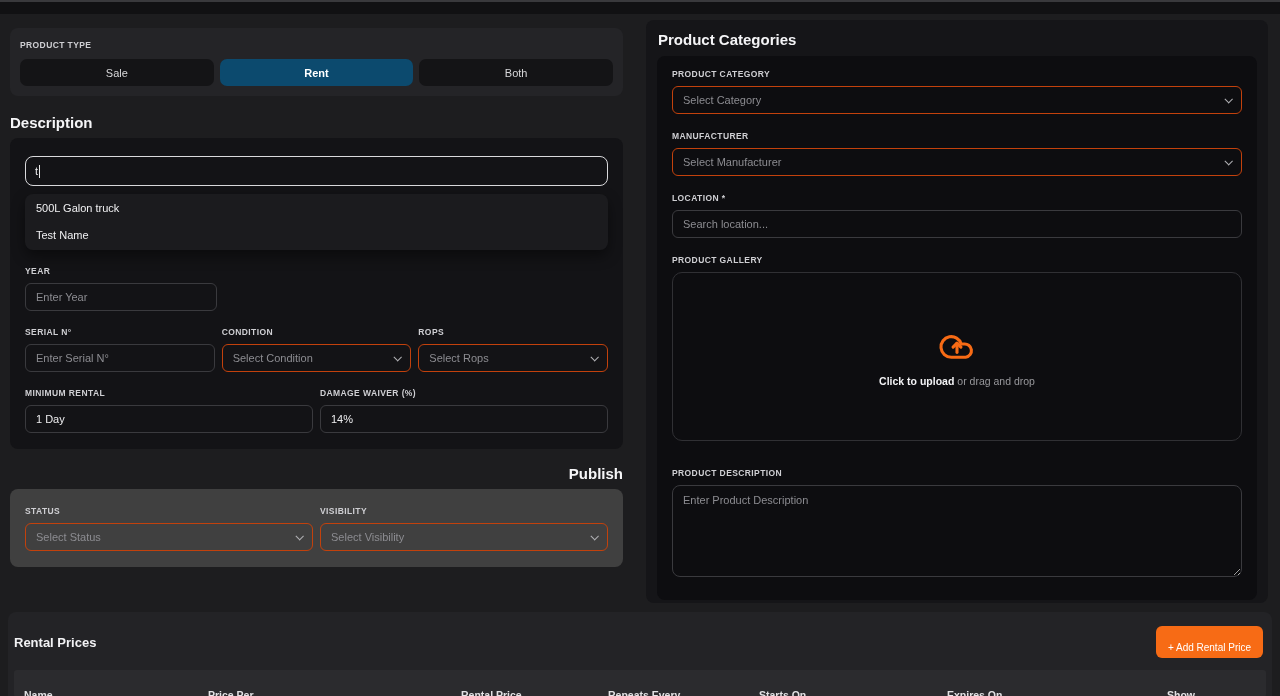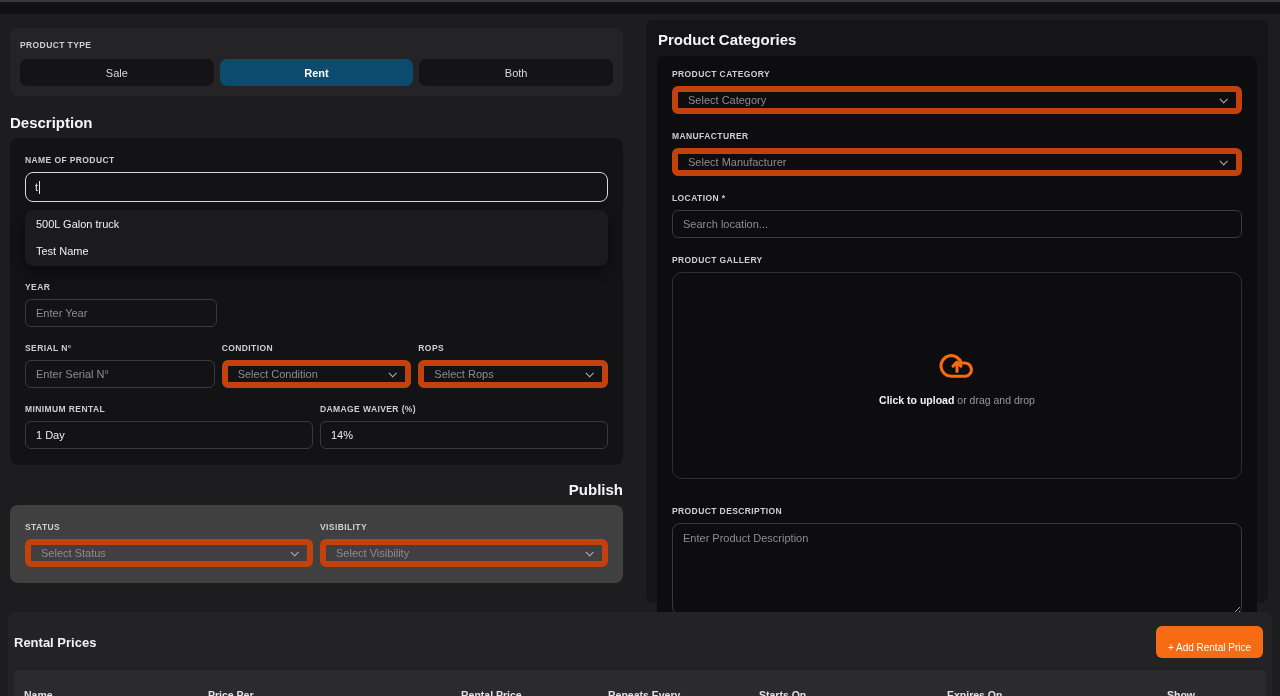--- a/index.html
+++ b/index.html
@@ -22,21 +22,21 @@
   }
   .section-heading{ font-size:15px; font-weight:600; color:#f5f5f7; line-height:17px; }
   .tinput{
     width:100%; height:28px; background:transparent;
     border:1px solid #3a3a3e; border-radius:6px;
     color:#ececee; font-size:11px; padding:0 10px; outline:none;
     font-family:inherit;
   }
   .tinput::placeholder{ color:#8c8c91; }
   .selectbox{
-    height:28px; border:6px solid #c2410c; border-radius:6px;
+    height:28px; border:1px solid #c2410c; border-radius:6px;
     display:flex; align-items:center; justify-content:space-between;
     padding:0 10px; font-size:11px; color:#8c8c91; background:transparent;
     cursor:pointer;
   }
   .chev{
     width:6px; height:6px; border-right:1.4px solid #b0b0b4; border-bottom:1.4px solid #b0b0b4;
     transform:rotate(45deg) translateY(-1px); flex-shrink:0; margin-left:8px;
   }
   .grid-row{ display:grid; gap:7px; margin-top:17px; }
   .cols-yh{ grid-template-columns:192px 1fr; }
@@ -75,21 +75,21 @@
   
   #right-panel{
     position:absolute; left:646px; top:20px; width:622px; height:583px;
     background:#151518; border-radius:8px; padding:11px 11px 0;
   }
   #right-panel .section-heading{ margin:0 0 8px 1px; }
   .inner-card{ background:#0d0d10; border-radius:8px; padding:14px 15px 19px; }
   .rfield{ margin-top:18px; }
   .rfield:first-child{ margin-top:0; }
   .upload-box{
-    height:207px; border:1px solid #303034; border-radius:10px;
+    height:169px; border:1px solid #303034; border-radius:10px;
     display:flex; flex-direction:column; align-items:center; justify-content:center;
     cursor:pointer;
   }
   .upload-text{ margin-top:12px; font-size:10.5px; }
   .up-bold{ color:#f2f2f4; font-weight:600; }
   .up-rest{ color:#98989c; margin-left:3px; }
   .gap-lg{ margin-top:28px; }
   .tarea{
     width:100%; height:92px; background:transparent;
     border:1px solid #3a3a3e; border-radius:8px;
@@ -130,21 +130,20 @@
       <button class="pt-btn">Sale</button>
       <button class="pt-btn selected">Rent</button>
       <button class="pt-btn">Both</button>
     </div>
   </div>
 
   <div class="section-heading desc-heading">Description</div>
 
   <div class="desc-card">
     <div class="field">
-      <span class="micro-label">NAME OF PRODUCT</span>
       <div class="name-input">
         <span>t</span>
         <span class="caret"></span>
       </div>
       <div class="dropdown">
           <div class="dd-item">500L Galon truck</div>
           <div class="dd-item">Test Name</div>
         </div>
     </div>
 

